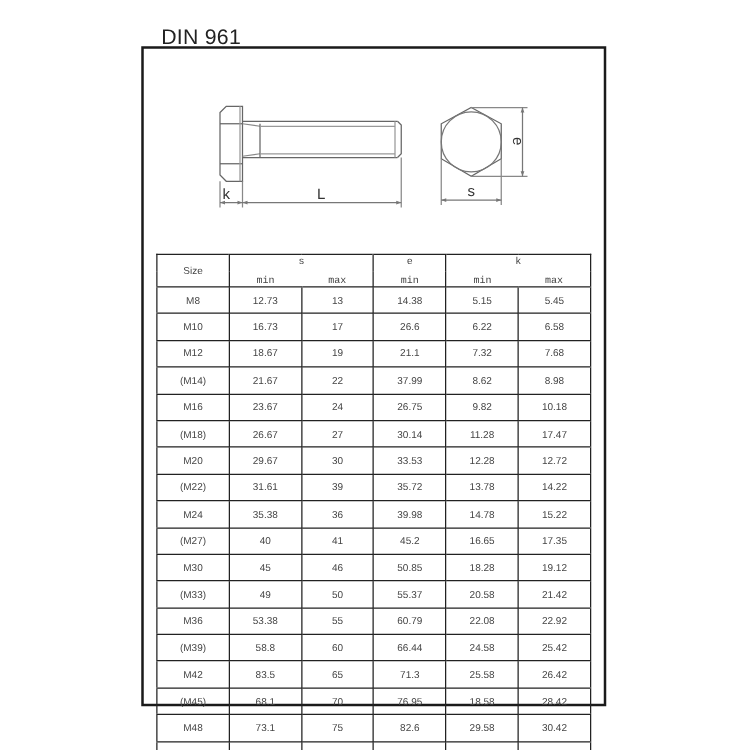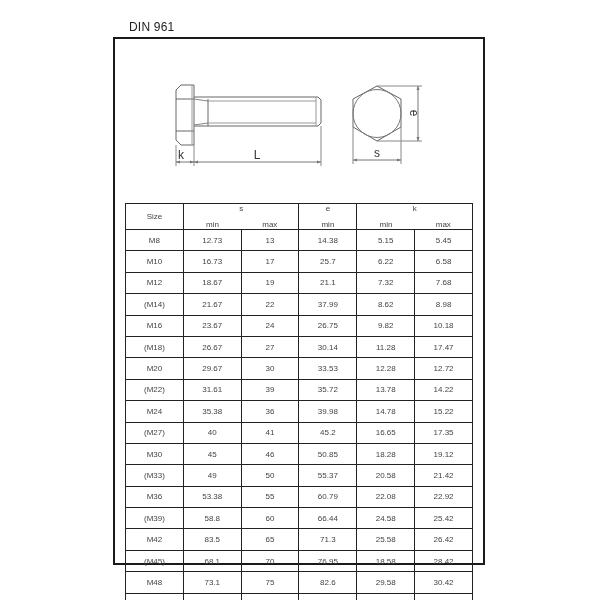--- a/index.html
+++ b/index.html
@@ -1,27 +1,27 @@
 <!DOCTYPE html>
 <html><head>
   <meta charset="utf-8">
   <style>
     html, body { margin: 0; padding: 0; background: #ffffff; }
     body { width: 600px; height: 600px; position: relative; overflow: hidden;
            font-family: "Liberation Sans", sans-serif; color: #333; }
-    .title { position: absolute; left: 129px; top: 20px; font-size: 12px; color: #222; letter-spacing: 0.2px; }
+    .title { position: absolute; left: 129px; top: 20px; font-size: 17px; color: #222; letter-spacing: 0.2px; }
     .frame { position: absolute; left: 113px; top: 37px; width: 368px; height: 524px;
              border: 2px solid #1a1a1a; box-sizing: content-box; }
     .drawing { position: absolute; left: 0; top: 0; width: 600px; height: 200px; }
     table.spec { position: absolute; left: 125px; top: 203px; border-collapse: collapse;
                  width: 348px; font-size: 8px; color: #444; }
     table.spec td, table.spec th { font-weight: normal; text-align: center; padding: 0; }
     table.spec { border: 1.5px solid #222; }
     .hdr1 th { height: 13px; vertical-align: top; padding-top: 1px; }
-    .hdr2 th { height: 12px; vertical-align: bottom; padding-bottom: 0px; }
+    .hdr2 th { height: 12px; vertical-align: bottom; padding-bottom: 0px; font-family: Liberation Mono, monospace; }
     .size-head { border-right: 1.5px solid #222; vertical-align: middle !important; border-bottom: 1.5px solid #222; }
     .grp-end { border-right: 1.5px solid #222; }
     .hdr2 th { border-bottom: 1.5px solid #222; }
     tbody tr td { height: 20.4px; border-bottom: 1.5px solid #222; border-right: 1.5px solid #222; }
     tbody tr:last-child td { border-bottom: none; }
     tbody tr td:last-child { border-right: none; }
     .hdr1 th:last-child, .hdr2 th:last-child { border-right: none; }
   </style>
 </head>
 <body>
@@ -109,21 +109,21 @@
         <td>12.73</td>
         <td>13</td>
         <td>14.38</td>
         <td>5.15</td>
         <td>5.45</td>
       </tr>
       <tr>
         <td>M10</td>
         <td>16.73</td>
         <td>17</td>
-        <td>25.7</td>
+        <td>26.6</td>
         <td>6.22</td>
         <td>6.58</td>
       </tr>
       <tr>
         <td>M12</td>
         <td>18.67</td>
         <td>19</td>
         <td>21.1</td>
         <td>7.32</td>
         <td>7.68</td>

